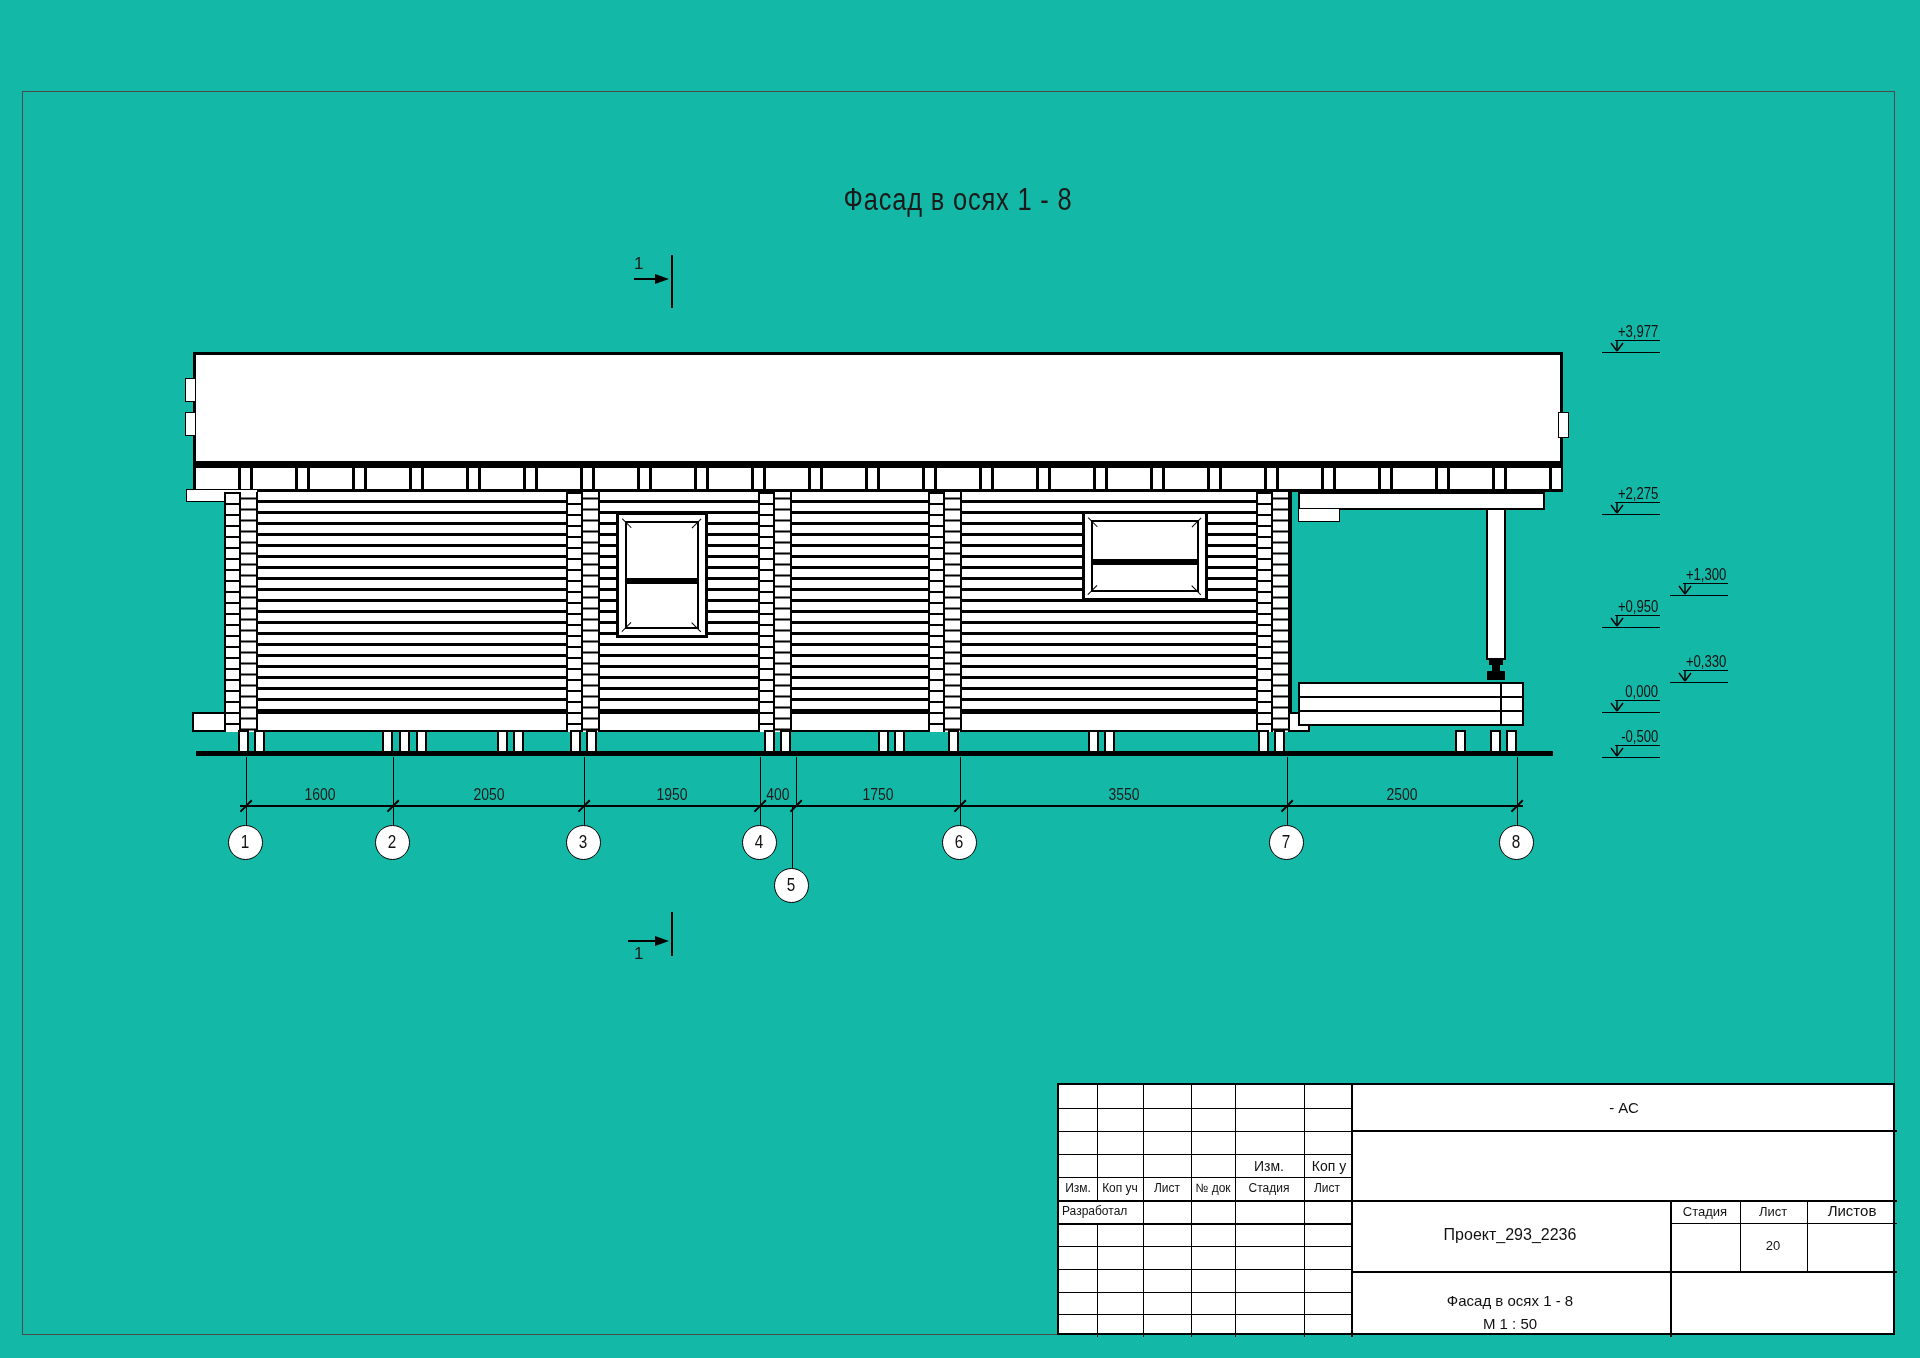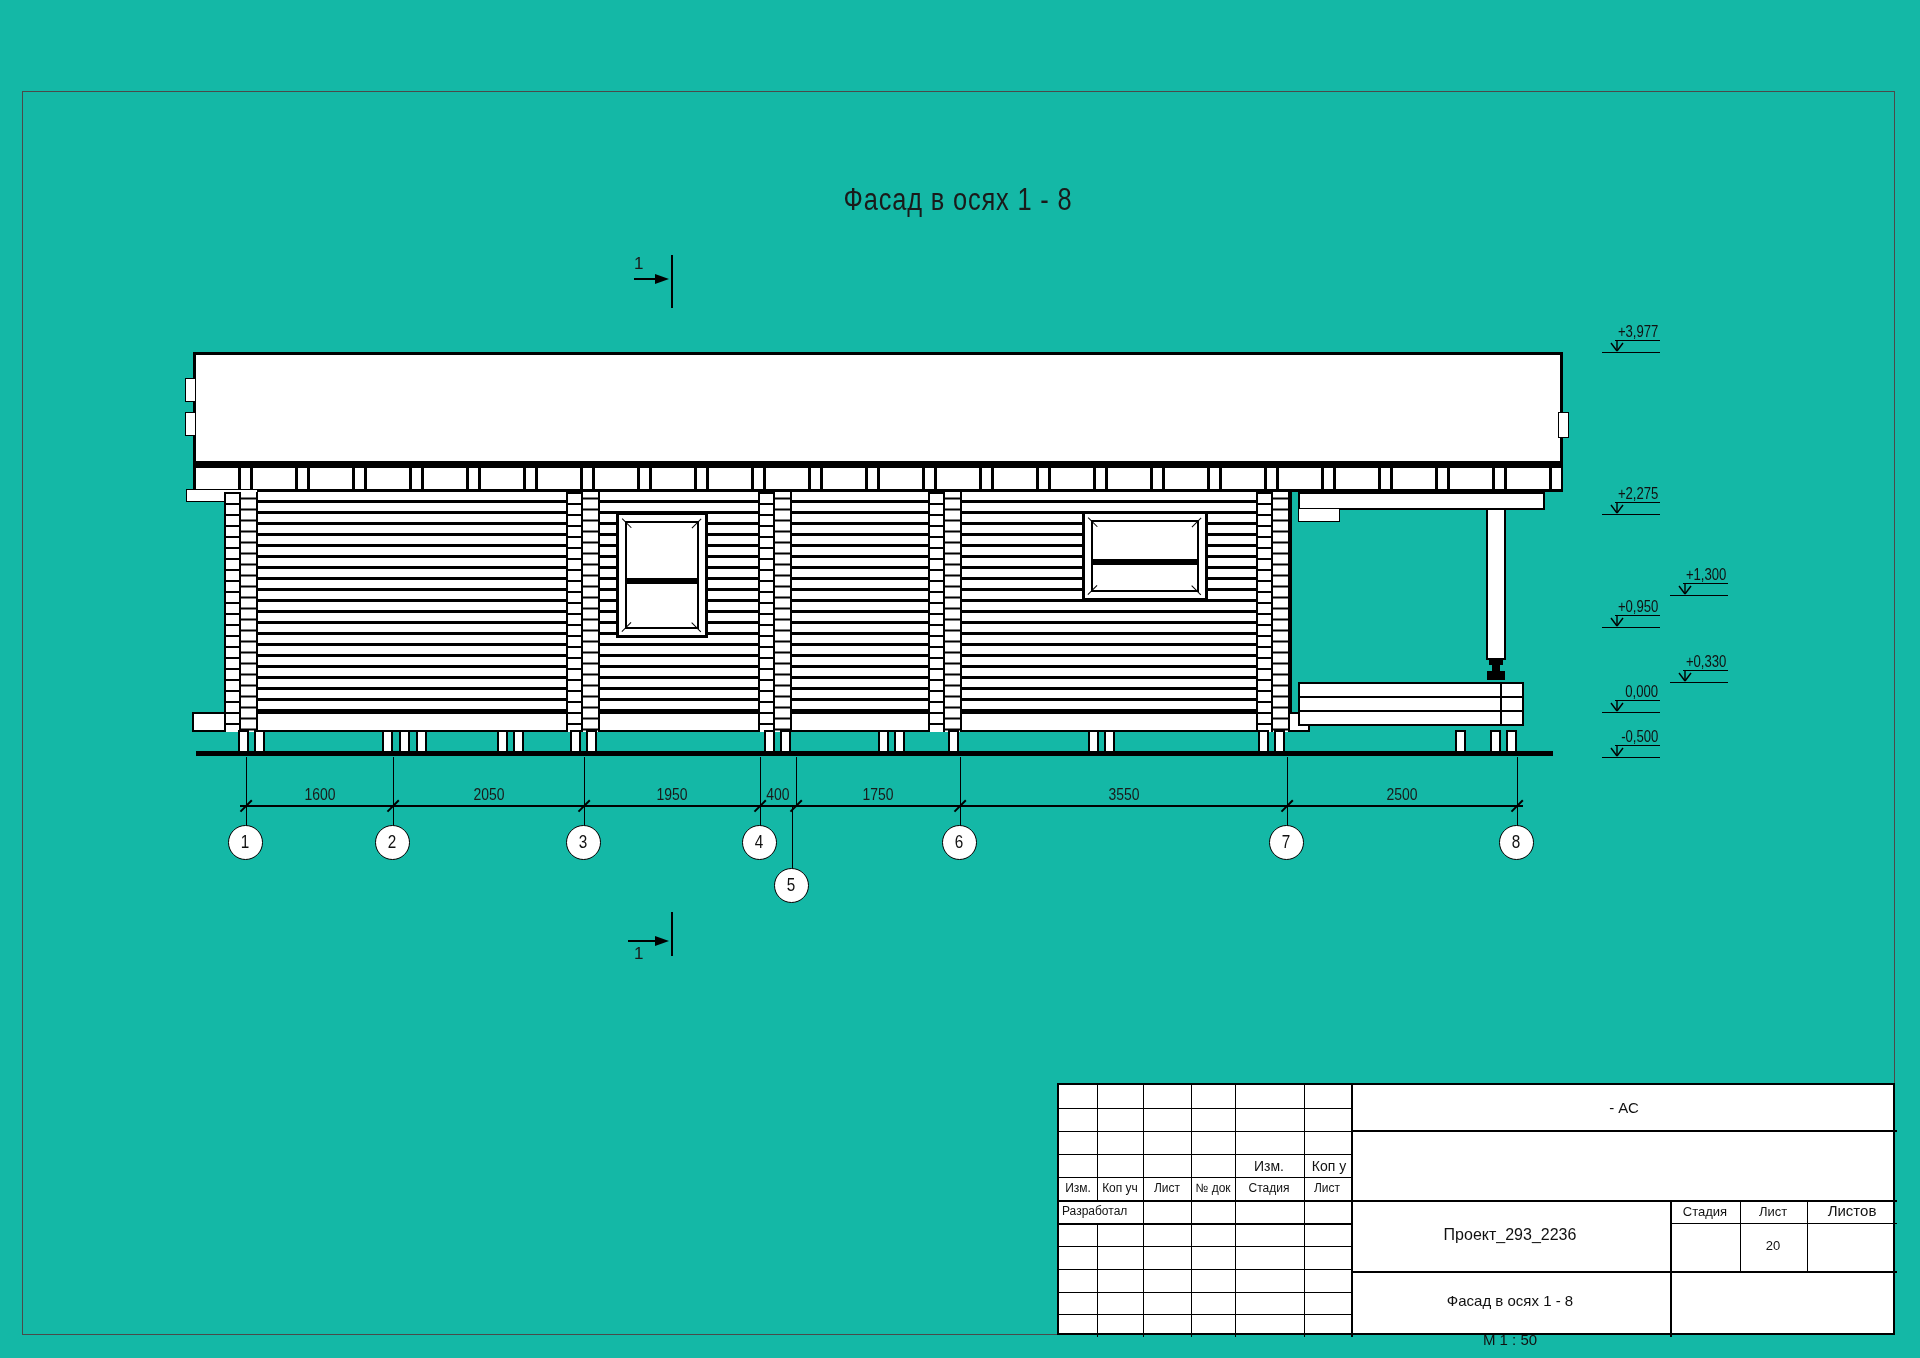--- a/index.html
+++ b/index.html
@@ -330,16 +330,16 @@
     <div class="t" style="left:154px;top:96px;font-size:12px;">№ док</div>
     <div class="t" style="left:210px;top:96px;font-size:12px;">Стадия</div>
     <div class="t" style="left:268px;top:96px;font-size:12px;">Лист</div>
     <div class="tl" style="left:3px;top:119px;font-size:12px;">Разработал</div>
     <div class="t" style="left:451px;top:141px;font-size:16px;">Проект_293_2236</div>
     <div class="t" style="left:646px;top:119px;font-size:13px;">Стадия</div>
     <div class="t" style="left:714px;top:119px;font-size:13px;">Лист</div>
     <div class="t" style="left:793px;top:117px;font-size:15px;">Листов</div>
     <div class="t" style="left:714px;top:153px;font-size:13px;">20</div>
     <div class="t" style="left:451px;top:207px;font-size:15px;">Фасад в осях 1 - 8</div>
-    <div class="t" style="left:451px;top:246px;font-size:15px;">М 1 : 50</div>
+    <div class="t" style="left:451px;top:230px;font-size:15px;">М 1 : 50</div>
   </div>
 
 </div>
 
 </body></html>

